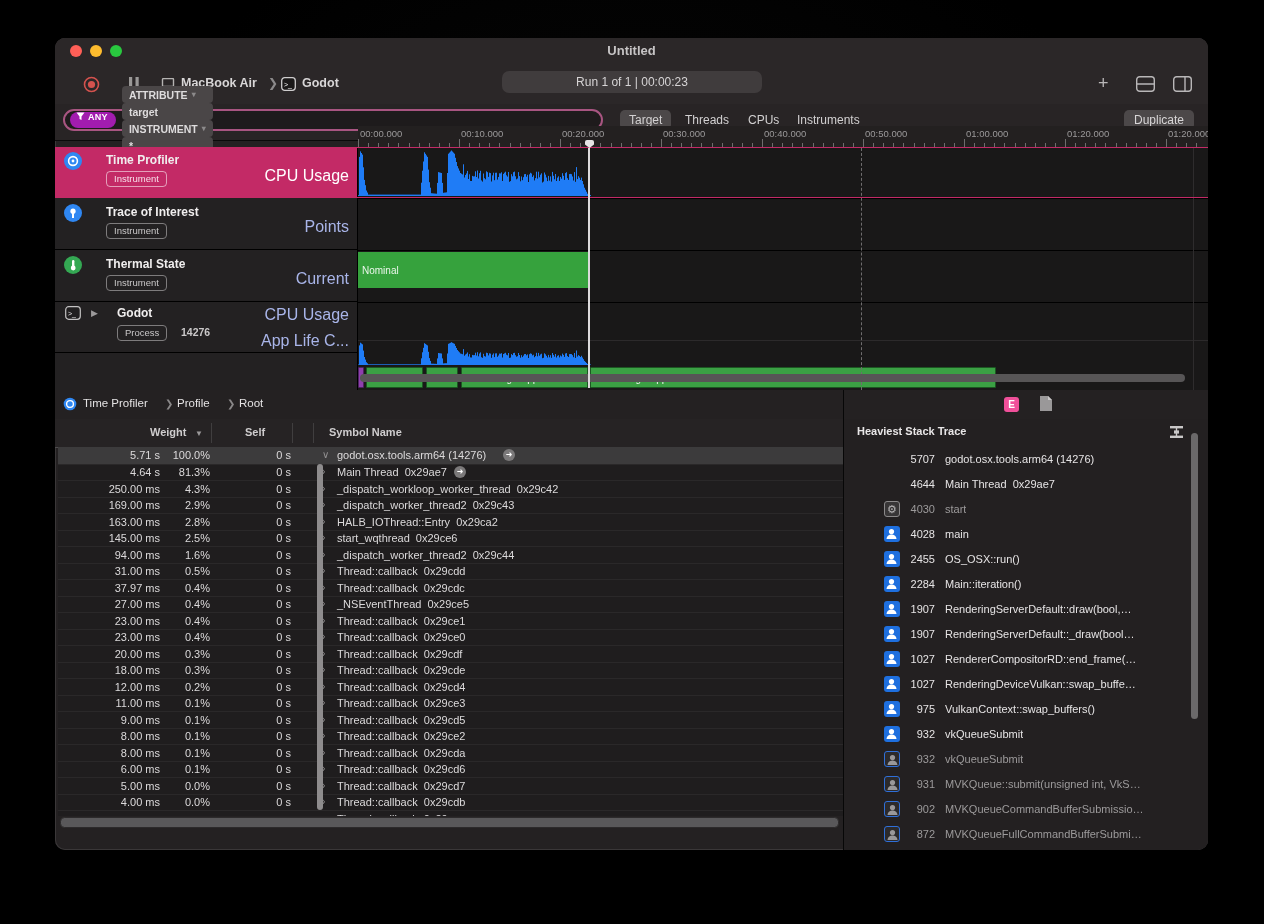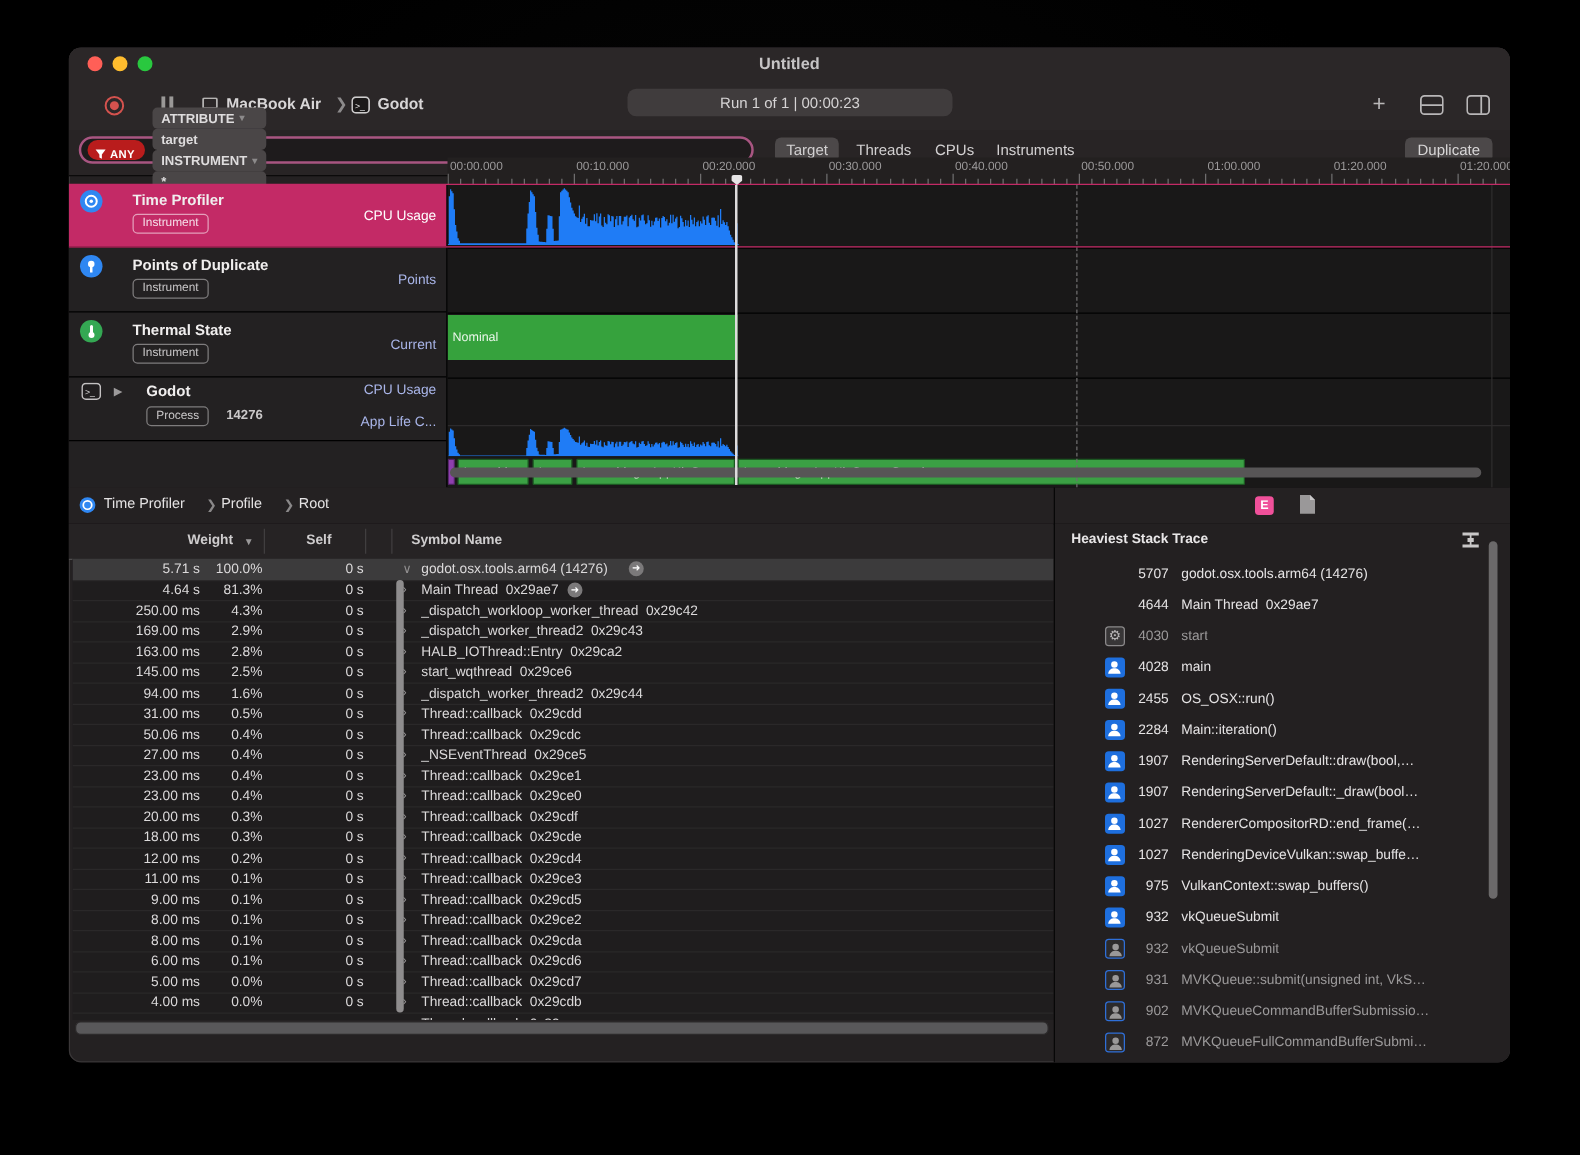--- a/index.html
+++ b/index.html
@@ -15,40 +15,40 @@
   
   .toolbar{position:absolute;left:0;top:26px;width:100%;height:40px;background:#2b2728;}
   .runpill{position:absolute;left:447px;top:7px;width:260px;height:22px;background:#403c3d;border-radius:7px;
     color:#d6d4d5;font-size:12px;text-align:center;line-height:22px;}
   .tbtext{color:#d8d6d7;font-size:12.5px;font-weight:600;}
   .chev{color:#8c8a8b;font-size:12px;}
   .topicon{color:#b9b7b8;}
   
   .filterrow{position:absolute;left:0;top:66px;width:100%;height:36px;background:#282425;border-bottom:1px solid #0b0a0a;}
   .filterfield{position:absolute;left:8px;top:5px;width:540px;height:22px;background:#1e1b1c;border:2px solid #a85581;border-radius:13px;display:flex;align-items:center;padding-left:5px;box-sizing:border-box;}
-  .anypill{height:16px;background:#b91c1c;border-radius:8px;color:#fff;font-size:9px;font-weight:bold;display:flex;align-items:flex-end;padding:0 8px 0 6px;letter-spacing:.3px;}
+  .anypill{height:16px;background:#a21caf;border-radius:8px;color:#fff;font-size:9px;font-weight:bold;display:flex;align-items:flex-start;padding:0 8px 0 6px;letter-spacing:.3px;}
   .chip{height:17px;background:#4a4647;border-radius:4px;color:#dedcdd;font-size:10.5px;font-weight:600;display:flex;align-items:center;padding:0 7px;margin-left:6px;}
   .chip .chev{font-size:8px;margin-left:4px;}
   .tab{position:absolute;top:6px;height:20px;line-height:20px;color:#d2d0d1;font-size:12px;padding:0 9px;border-radius:5px;}
   .tab.sel{background:#4c4849;}
   .dupbtn{position:absolute;top:6px;right:14px;height:20px;line-height:20px;background:#4c4849;border-radius:5px;color:#d8d6d7;font-size:12px;padding:0 10px;}
   
   .ruler{position:absolute;left:303px;top:88px;width:850px;height:22px;background:#232020;border-bottom:1px solid #000;overflow:hidden;}
   .rlabel{position:absolute;top:2px;font-size:9.5px;color:#9b999a;}
   .tick{position:absolute;bottom:0;width:1px;background:#6f6d6e;}
   
   .trackarea{position:absolute;left:0;top:110px;width:100%;height:242px;background:#191818;}
   .leftpanel{position:absolute;left:0;top:0;width:302px;height:242px;background:#232122;border-right:1px solid #000;}
   .trow{position:absolute;left:0;width:302px;border-bottom:1px solid #000;box-sizing:border-box;}
   .trow.sel{background:#c32a66;}
   .ticon{position:absolute;left:9px;width:18px;height:18px;border-radius:50%;display:flex;align-items:center;justify-content:center;}
   .ttitle{position:absolute;left:51px;font-size:12px;font-weight:bold;color:#f0eeee;}
   .tbadge{position:absolute;left:51px;height:14px;line-height:14px;font-size:9.5px;color:#c9c7c8;border:1px solid #7e7c7d;border-radius:4px;padding:0 7px;}
   .trow.sel .tbadge{color:#f6dfe9;border-color:rgba(255,255,255,.55);}
-  .tlabel{position:absolute;right:8px;font-size:11px;color:#a9b5e9;text-align:right;}
+  .tlabel{position:absolute;right:8px;font-size:16px;color:#a9b5e9;text-align:right;}
   .trow.sel .tlabel{color:#fff;}
   .lanes{position:absolute;left:303px;top:0;width:850px;height:242px;}
   .lanesep{position:absolute;left:0;width:100%;height:1px;background:#000;}
   .pinkline{position:absolute;left:0;width:1153px;height:1px;background:#c32a66;}
   .thermalblock{position:absolute;background:#36a23d;color:#eaf6ea;font-size:10px;display:flex;align-items:center;padding-left:4px;box-sizing:border-box;}
   .lifeseg{position:absolute;height:21px;background:#3ba044;border-radius:1px;color:#eef7ee;font-size:10px;line-height:21px;padding-left:4px;box-sizing:border-box;overflow:hidden;white-space:nowrap;border:1px solid #1c5722;}
   .playline{position:absolute;width:2px;background:#dddbdc;}
   .playmark{position:absolute;width:9px;height:8px;background:#e6e4e5;border-radius:2px 2px 3px 3px;clip-path:polygon(0 0,100% 0,100% 55%,50% 100%,0 55%);}
   .dashline{position:absolute;width:0;border-left:1px dashed #6f6d6e;}
   .hscroll{position:absolute;height:8px;border-radius:4px;background:#575556;}
@@ -310,21 +310,21 @@
         <span class="tlabel" style="top:19px">CPU Usage</span>
       </div>
 
       <div class="trow" style="top:50px;height:52px">
         <span class="ticon" style="top:6px;background:#2f87f2">
           <svg width="10" height="11">
                 <rect x="4" y="1" width="2" height="9" fill="#fff"></rect>
                 <circle cx="5" cy="3.2" r="2.6" fill="#fff"></circle>
               </svg>
         </span>
-        <span class="ttitle" style="top:7px">Points of Duplicate</span>
+        <span class="ttitle" style="top:7px">Trace of Interest</span>
         <span class="tbadge" style="top:25px">Instrument</span>
         <span class="tlabel" style="top:20px">Points</span>
       </div>
 
       <div class="trow" style="top:102px;height:52px">
         <span class="ticon" style="top:6px;background:#34a853">
           <svg width="8" height="12">
                 <rect x="3" y="1" width="2.4" height="7" rx="1.2" fill="#fff"></rect>
                 <circle cx="4.2" cy="9" r="2.4" fill="#fff"></circle>
               </svg>
@@ -443,21 +443,21 @@
           <span class="r-sym">_dispatch_worker_thread2  0x29c44</span>
         </div>
         <div class="row" style="top: 115.5px; border-top: 1px solid rgb(42, 40, 41); box-sizing: border-box;">
           <span class="r-time">31.00 ms</span>
           <span class="r-pct">0.5%</span>
           <span class="r-self">0 s</span>
           <span class="r-chev">›</span>
           <span class="r-sym">Thread::callback  0x29cdd</span>
         </div>
         <div class="row" style="top: 132px; border-top: 1px solid rgb(42, 40, 41); box-sizing: border-box;">
-          <span class="r-time">50.06 ms</span>
+          <span class="r-time">37.97 ms</span>
           <span class="r-pct">0.4%</span>
           <span class="r-self">0 s</span>
           <span class="r-chev">›</span>
           <span class="r-sym">Thread::callback  0x29cdc</span>
         </div>
         <div class="row" style="top: 148.5px; border-top: 1px solid rgb(42, 40, 41); box-sizing: border-box;">
           <span class="r-time">27.00 ms</span>
           <span class="r-pct">0.4%</span>
           <span class="r-self">0 s</span>
           <span class="r-chev">›</span>

